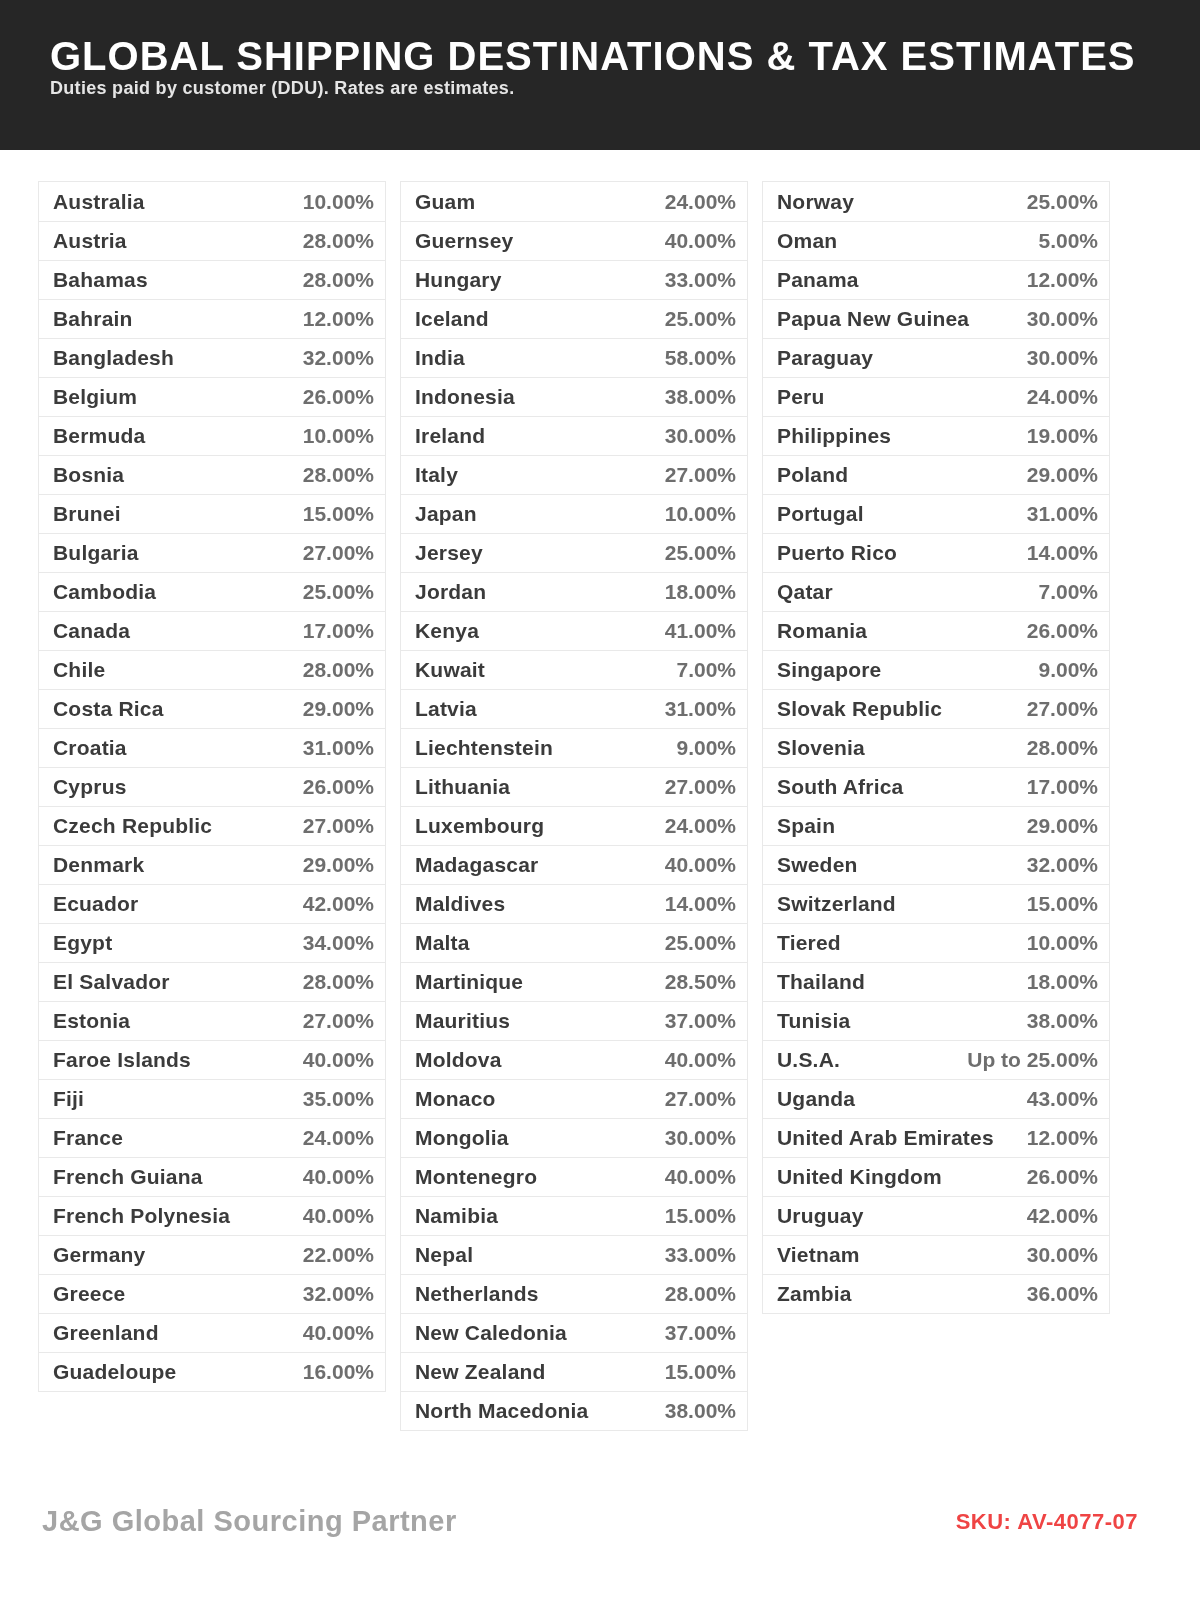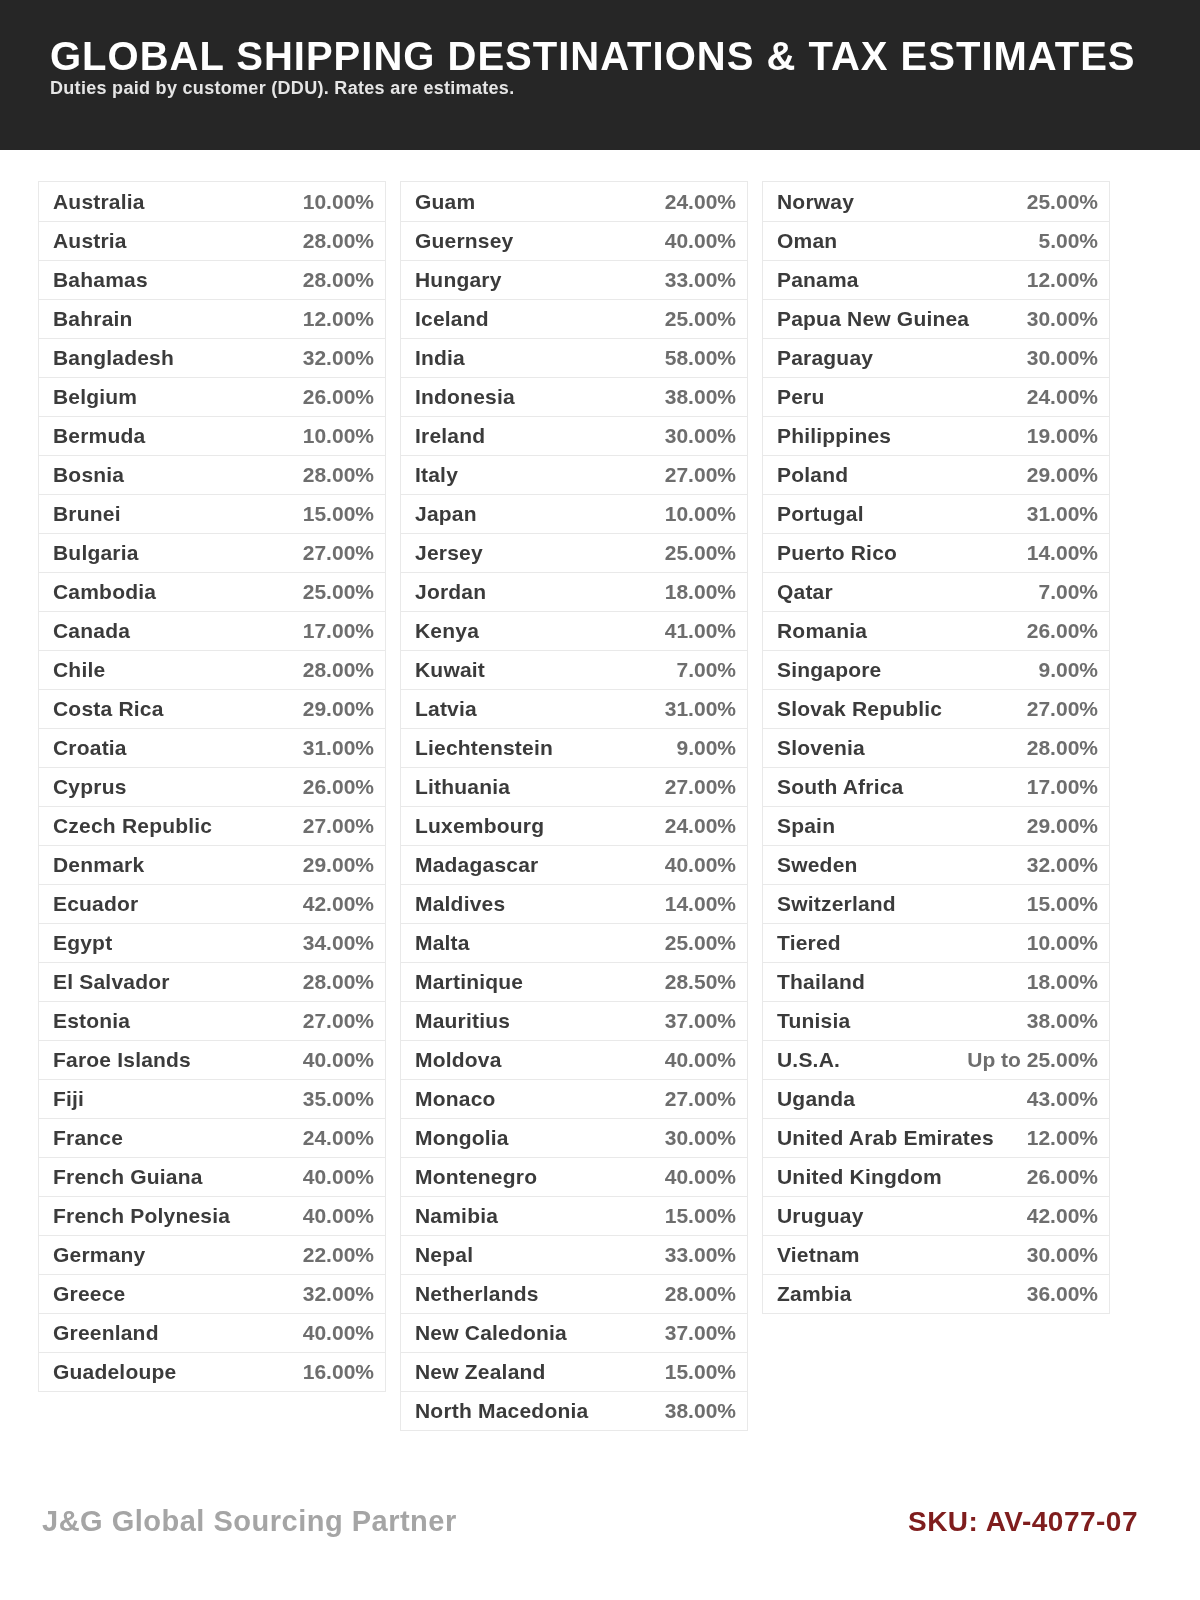--- a/index.html
+++ b/index.html
@@ -76,22 +76,22 @@
     justify-content: space-between;
     align-items: center;
   }
   .brand {
     color: #a5a5a5;
     font-size: 29px;
     font-weight: 800;
     letter-spacing: 0.5px;
   }
   .sku {
-    color: #7f1d1d;
-    font-size: 28px;
+    color: #ef4444;
+    font-size: 22px;
     font-weight: 700;
     letter-spacing: 0.5px;
   }
 </style>
 </head>
 <body>
 
 <div class="page">
 
   <div class="header">

